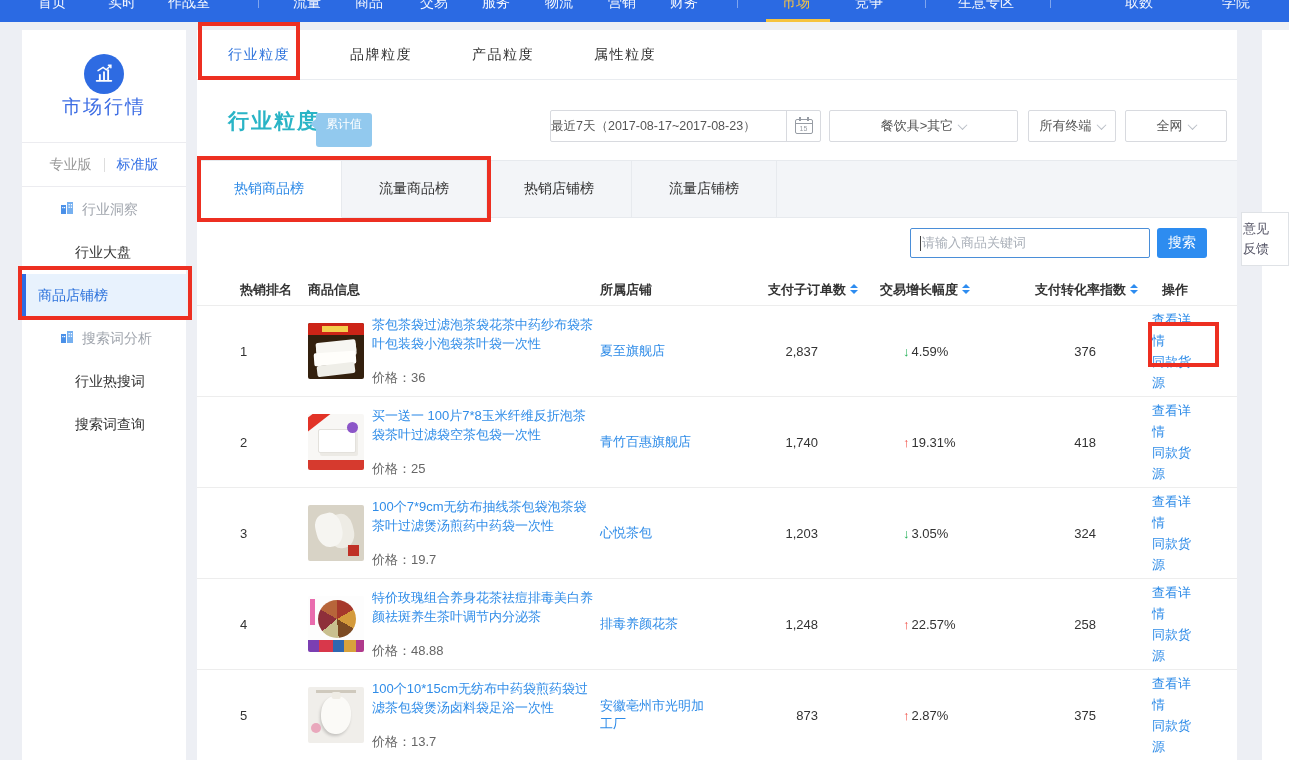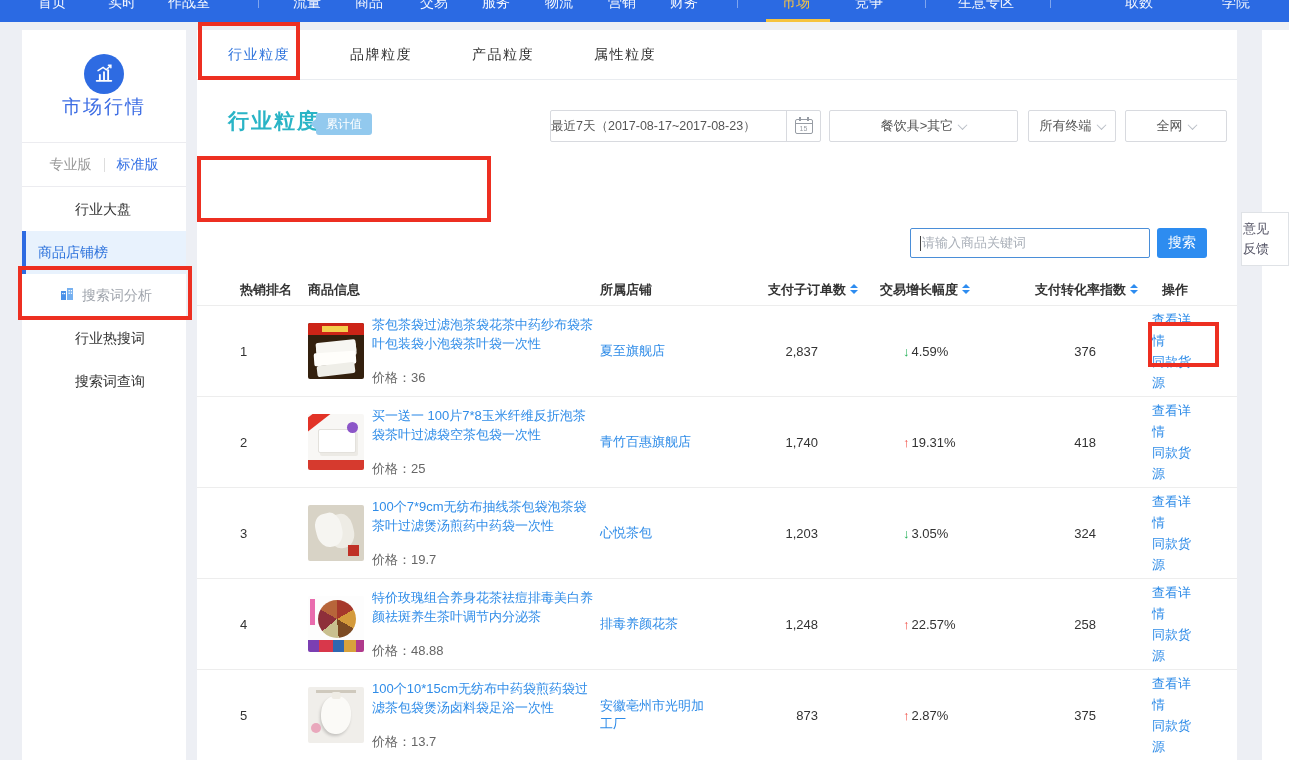--- a/index.html
+++ b/index.html
@@ -29,21 +29,21 @@
   .menu-item.selected { background:#e8f2fd; color:#2e73dc;padding-left:16px; }
   .menu-item.selected::before { content:""; position:absolute; left:0; top:0; bottom:0; width:4px; background:#2e6be2; }
   
   .main { position:absolute; left:197px; top:30px; width:1040px; height:730px; background:#fff; }
   .tabs-row { position:absolute; left:0; right:0; top:0; height:50px; border-bottom:1px solid #e9ecf0; display:flex; align-items:stretch; padding-left:31px; gap:60px; }
   .tab { line-height:49px; font-size:14px; letter-spacing:1.5px; color:#333; position:relative; cursor:pointer; white-space:nowrap; }
   .tab.active { color:#2e73dc; }
   .tab.active::after { content:""; position:absolute; left:-2px; right:-2px; bottom:0; height:3px; background:#2e73dc; }
   .header-sec { position:absolute; left:0; right:0; top:50px; height:80px; }
   .page-title { position:absolute; left:31px; top:27px; font-size:21px; font-weight:bold; color:#2ab4c6; letter-spacing:2px; }
-  .badge { position:absolute; left:119px; top:33px; height:22px; line-height:22px; padding:0 10px; background:#92c9ee; color:#fff; font-size:12px; border-radius:3px; }
+  .badge { position:absolute; left:119px; top:33px; height:34px; line-height:22px; padding:0 10px; background:#92c9ee; color:#fff; font-size:12px; border-radius:3px; }
   .badge::before { content:""; position:absolute; left:-6px; top:6px; border-top:5px solid transparent; border-bottom:5px solid transparent; border-right:6px solid #92c9ee; }
   .fbox { position:absolute; top:30px; height:32px; border:1px solid #d8dadf; border-radius:2px; background:#fff; display:flex; align-items:center; justify-content:center; font-size:13px; color:#555; cursor:pointer; }
   .f-date { left:353px; width:271px; padding:0; }
   .f-date-text { flex:1; font-size:12.5px; white-space:nowrap; overflow:hidden; }
   .f-date-cal { width:34px; height:100%; border-left:1px solid #d8dadf; display:flex; align-items:center; justify-content:center; }
   .cal { position:relative; width:18px; height:15px; border:1px solid #979ca4; border-radius:2px; }
   .cal::after { content:""; position:absolute; left:0; right:0; top:3px; height:1px; background:#979ca4; }
   .cal b { position:absolute; left:0; right:0; top:5px; text-align:center; font-size:7px; font-weight:normal; color:#979ca4; }
   .cal i { position:absolute; top:-3px; width:2px; height:4px; background:#979ca4; }
   .cal .n1 { left:3px; } .cal .n2 { right:3px; }
@@ -165,20 +165,35 @@
       </svg>
     </span>
   </div>
   <div class="app-title">市场行情</div>
   <div class="versions">
     <span class="v">专业版</span>
     <span class="vbar"></span>
     <span class="v active">标准版</span>
   </div>
   <div class="menu">
+    <div class="menu-row menu-group">
+      <span>
+        <svg width="14" height="14" viewBox="0 0 14 14">
+          <rect x="1" y="4" width="5" height="9" fill="#4a90e8"></rect>
+            <rect x="7" y="1" width="6" height="12" fill="#76b0f0"></rect>
+          <rect x="8.5" y="3" width="1.3" height="1.3" fill="#fff"></rect>
+            <rect x="10.8" y="3" width="1.3" height="1.3" fill="#fff"></rect>
+          <rect x="8.5" y="5.6" width="1.3" height="1.3" fill="#fff"></rect>
+            <rect x="10.8" y="5.6" width="1.3" height="1.3" fill="#fff"></rect>
+          <rect x="2.2" y="6" width="1.2" height="1.2" fill="#fff"></rect>
+            <rect x="4" y="6" width="1.2" height="1.2" fill="#fff"></rect>
+        </svg>
+      </span>
+      <span>行业洞察</span>
+    </div>
     <div class="menu-row menu-item">行业大盘</div>
     <div class="menu-row menu-item selected">商品店铺榜</div>
     <div class="menu-row menu-group">
       <span>
         <svg width="14" height="14" viewBox="0 0 14 14">
           <rect x="1" y="4" width="5" height="9" fill="#4a90e8"></rect>
             <rect x="7" y="1" width="6" height="12" fill="#76b0f0"></rect>
           <rect x="8.5" y="3" width="1.3" height="1.3" fill="#fff"></rect>
             <rect x="10.8" y="3" width="1.3" height="1.3" fill="#fff"></rect>
           <rect x="8.5" y="5.6" width="1.3" height="1.3" fill="#fff"></rect>
@@ -223,20 +238,27 @@
     <div class="fbox f-term">
       <span>所有终端</span>
       <span class="chev"></span>
     </div>
     <div class="fbox f-net">
       <span>全网</span>
       <span class="chev"></span>
     </div>
   </div>
 
+  <div class="subtabs">
+    <div class="subtab active">热销商品榜</div>
+    <div class="subtab">流量商品榜</div>
+    <div class="subtab">热销店铺榜</div>
+    <div class="subtab">流量店铺榜</div>
+    <div class="subtab-filler"></div>
+  </div>
 
   <div class="search-row">
     <div class="search-input">
       <span class="caret"></span>
       <span class="ph">请输入商品关键词</span>
     </div>
     <div class="search-btn">搜索</div>
   </div>
 
   <div class="table">

